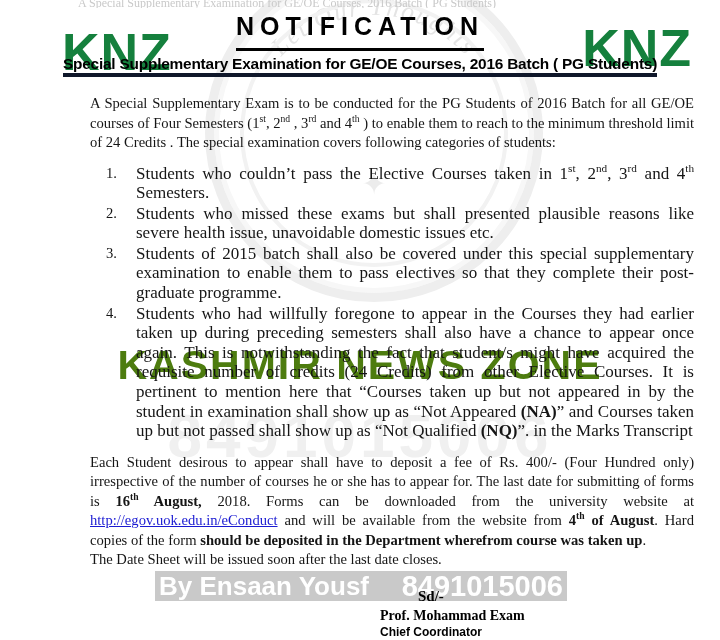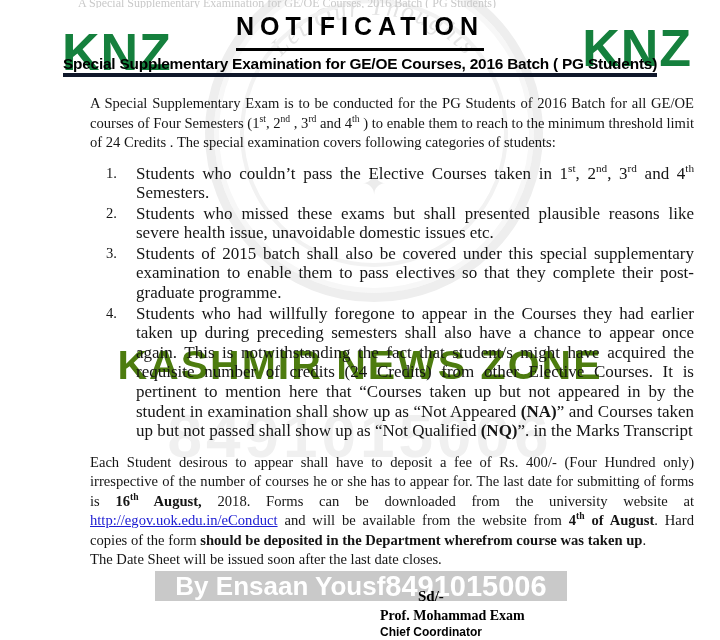--- a/index.html
+++ b/index.html
@@ -237,21 +237,21 @@
   .overlay-band {
     position: absolute;
     left: 155px;
     top: 571px;
     width: 412px;
     height: 30px;
     background: #c9c9c9;
     z-index: 5;
     display: flex;
     align-items: center;
-    justify-content: center;
+    justify-content: space-between;
     padding: 8px 4px;
     box-sizing: border-box;
   }
   .overlay-band .ov-text {
     font-family: "Liberation Sans", "DejaVu Sans", sans-serif;
     font-weight: 700;
     font-size: 26px;
     color: #ffffff;
     letter-spacing: 0px;
     white-space: nowrap;

